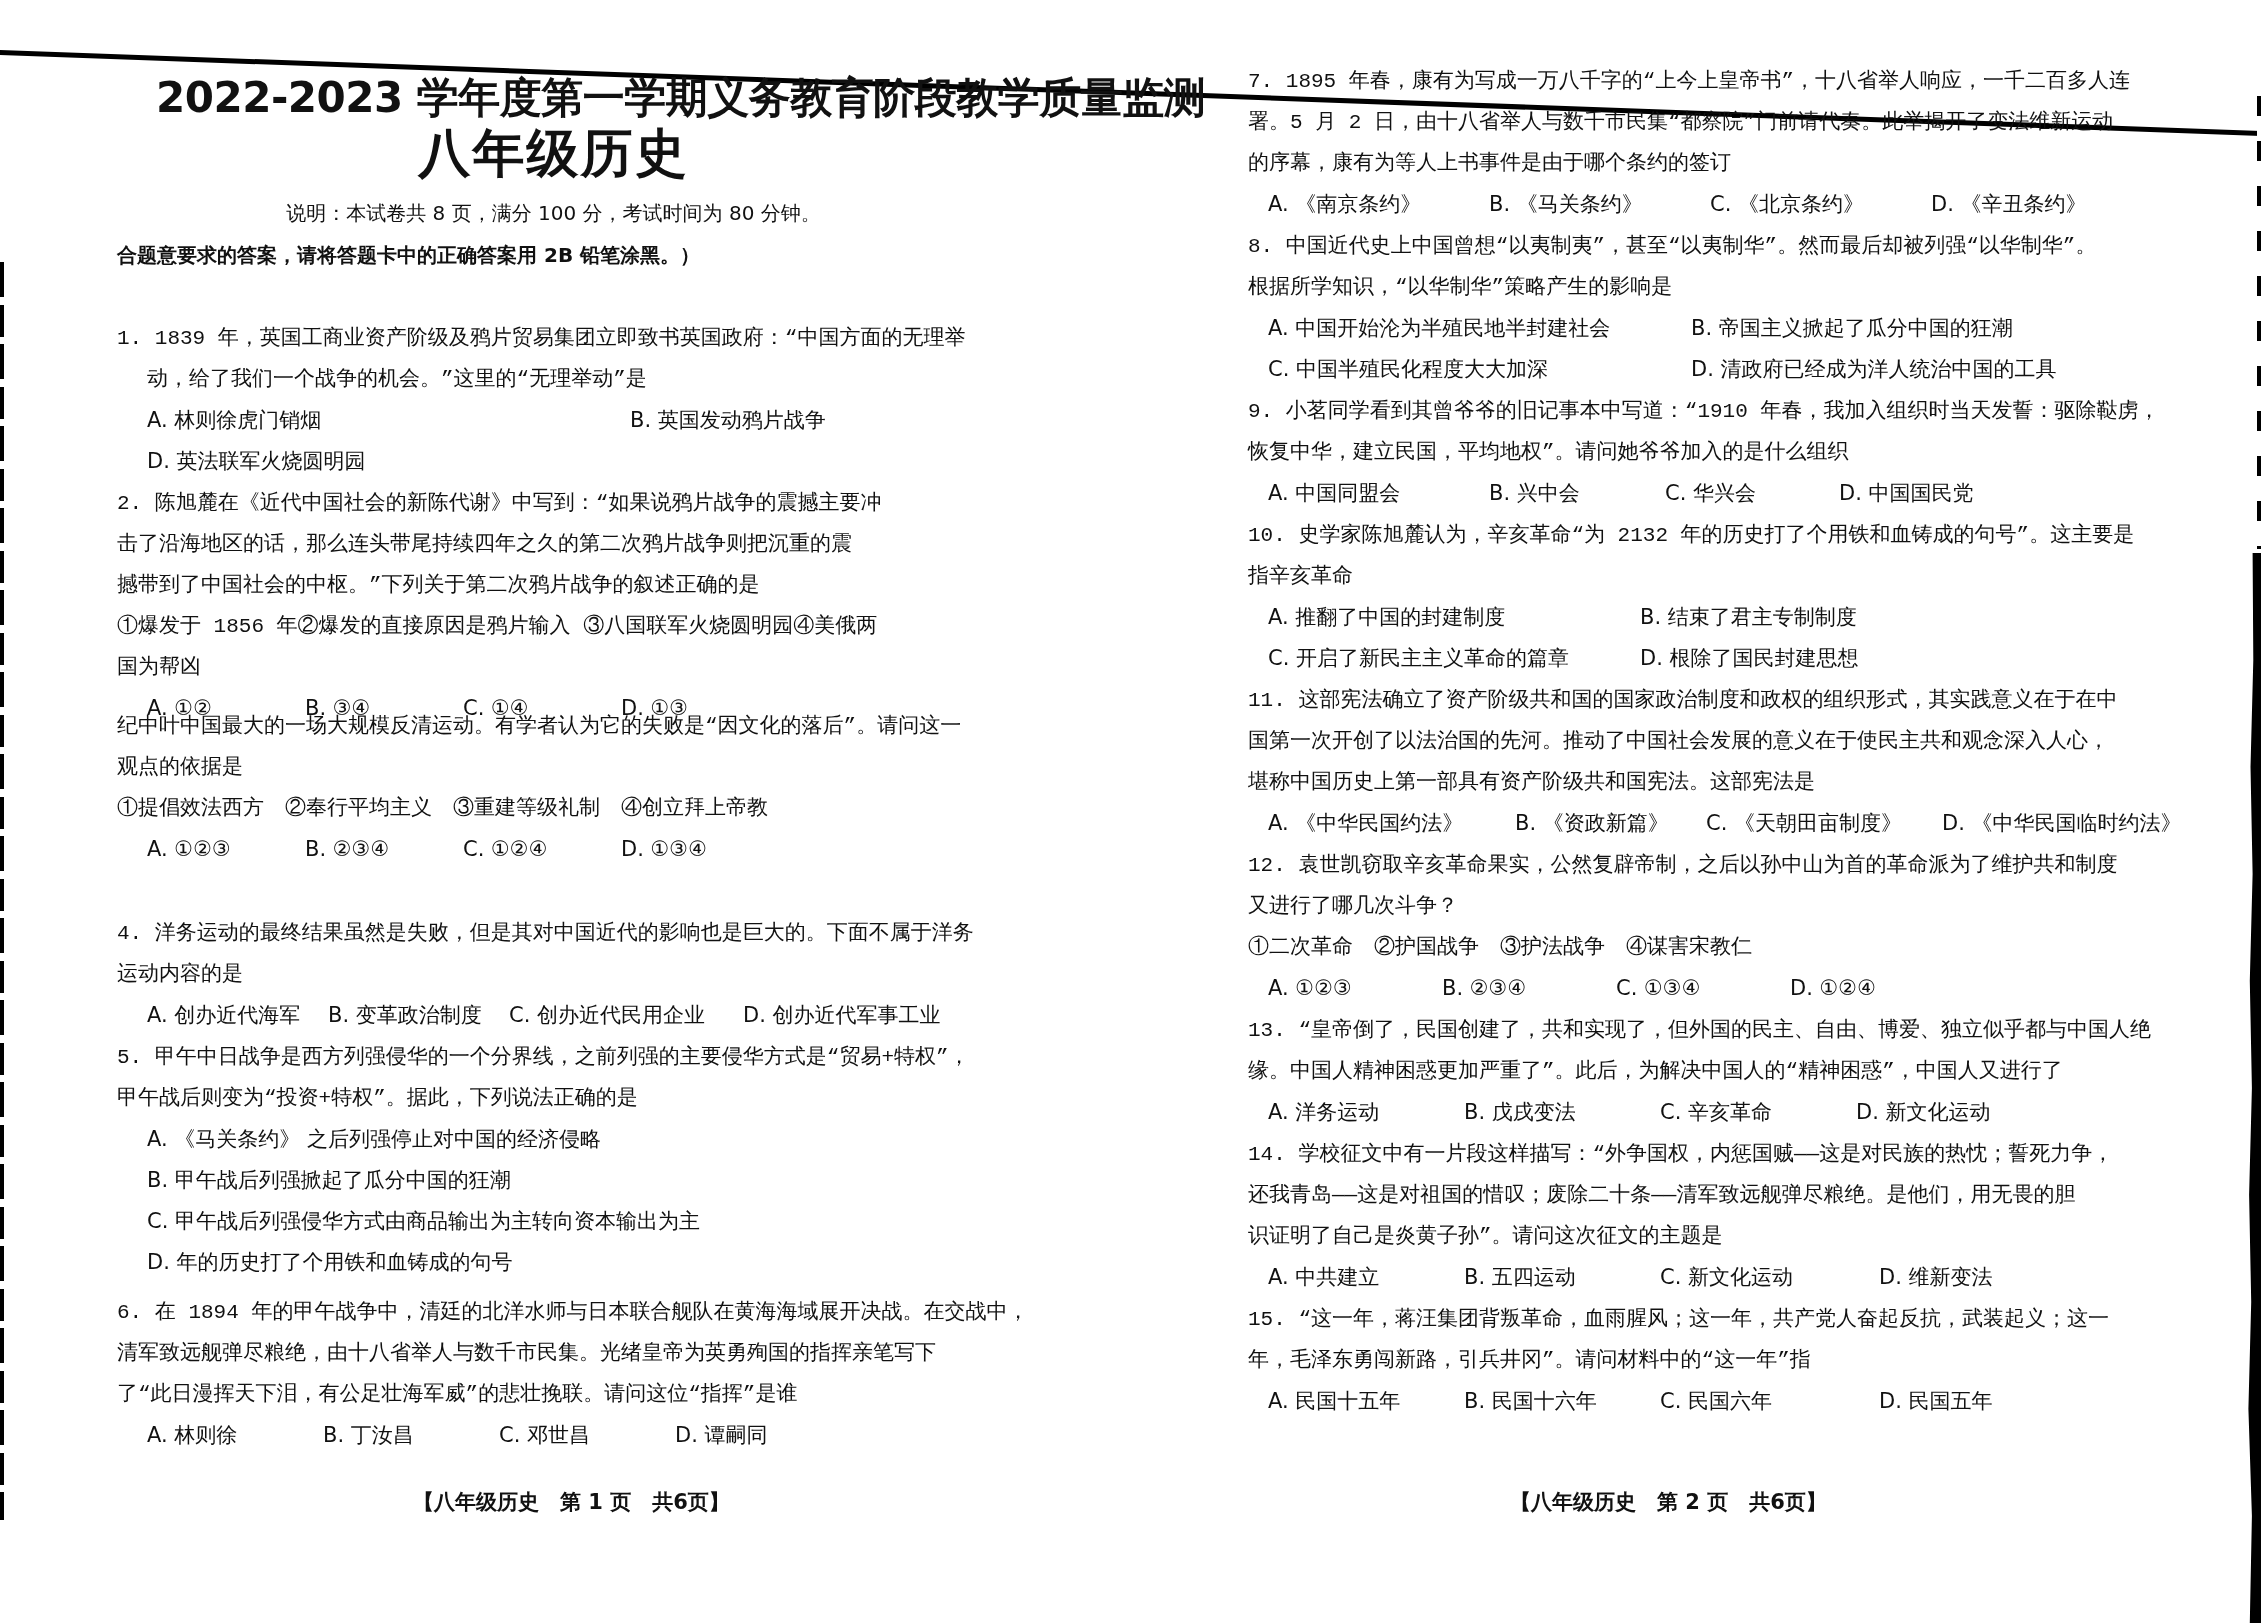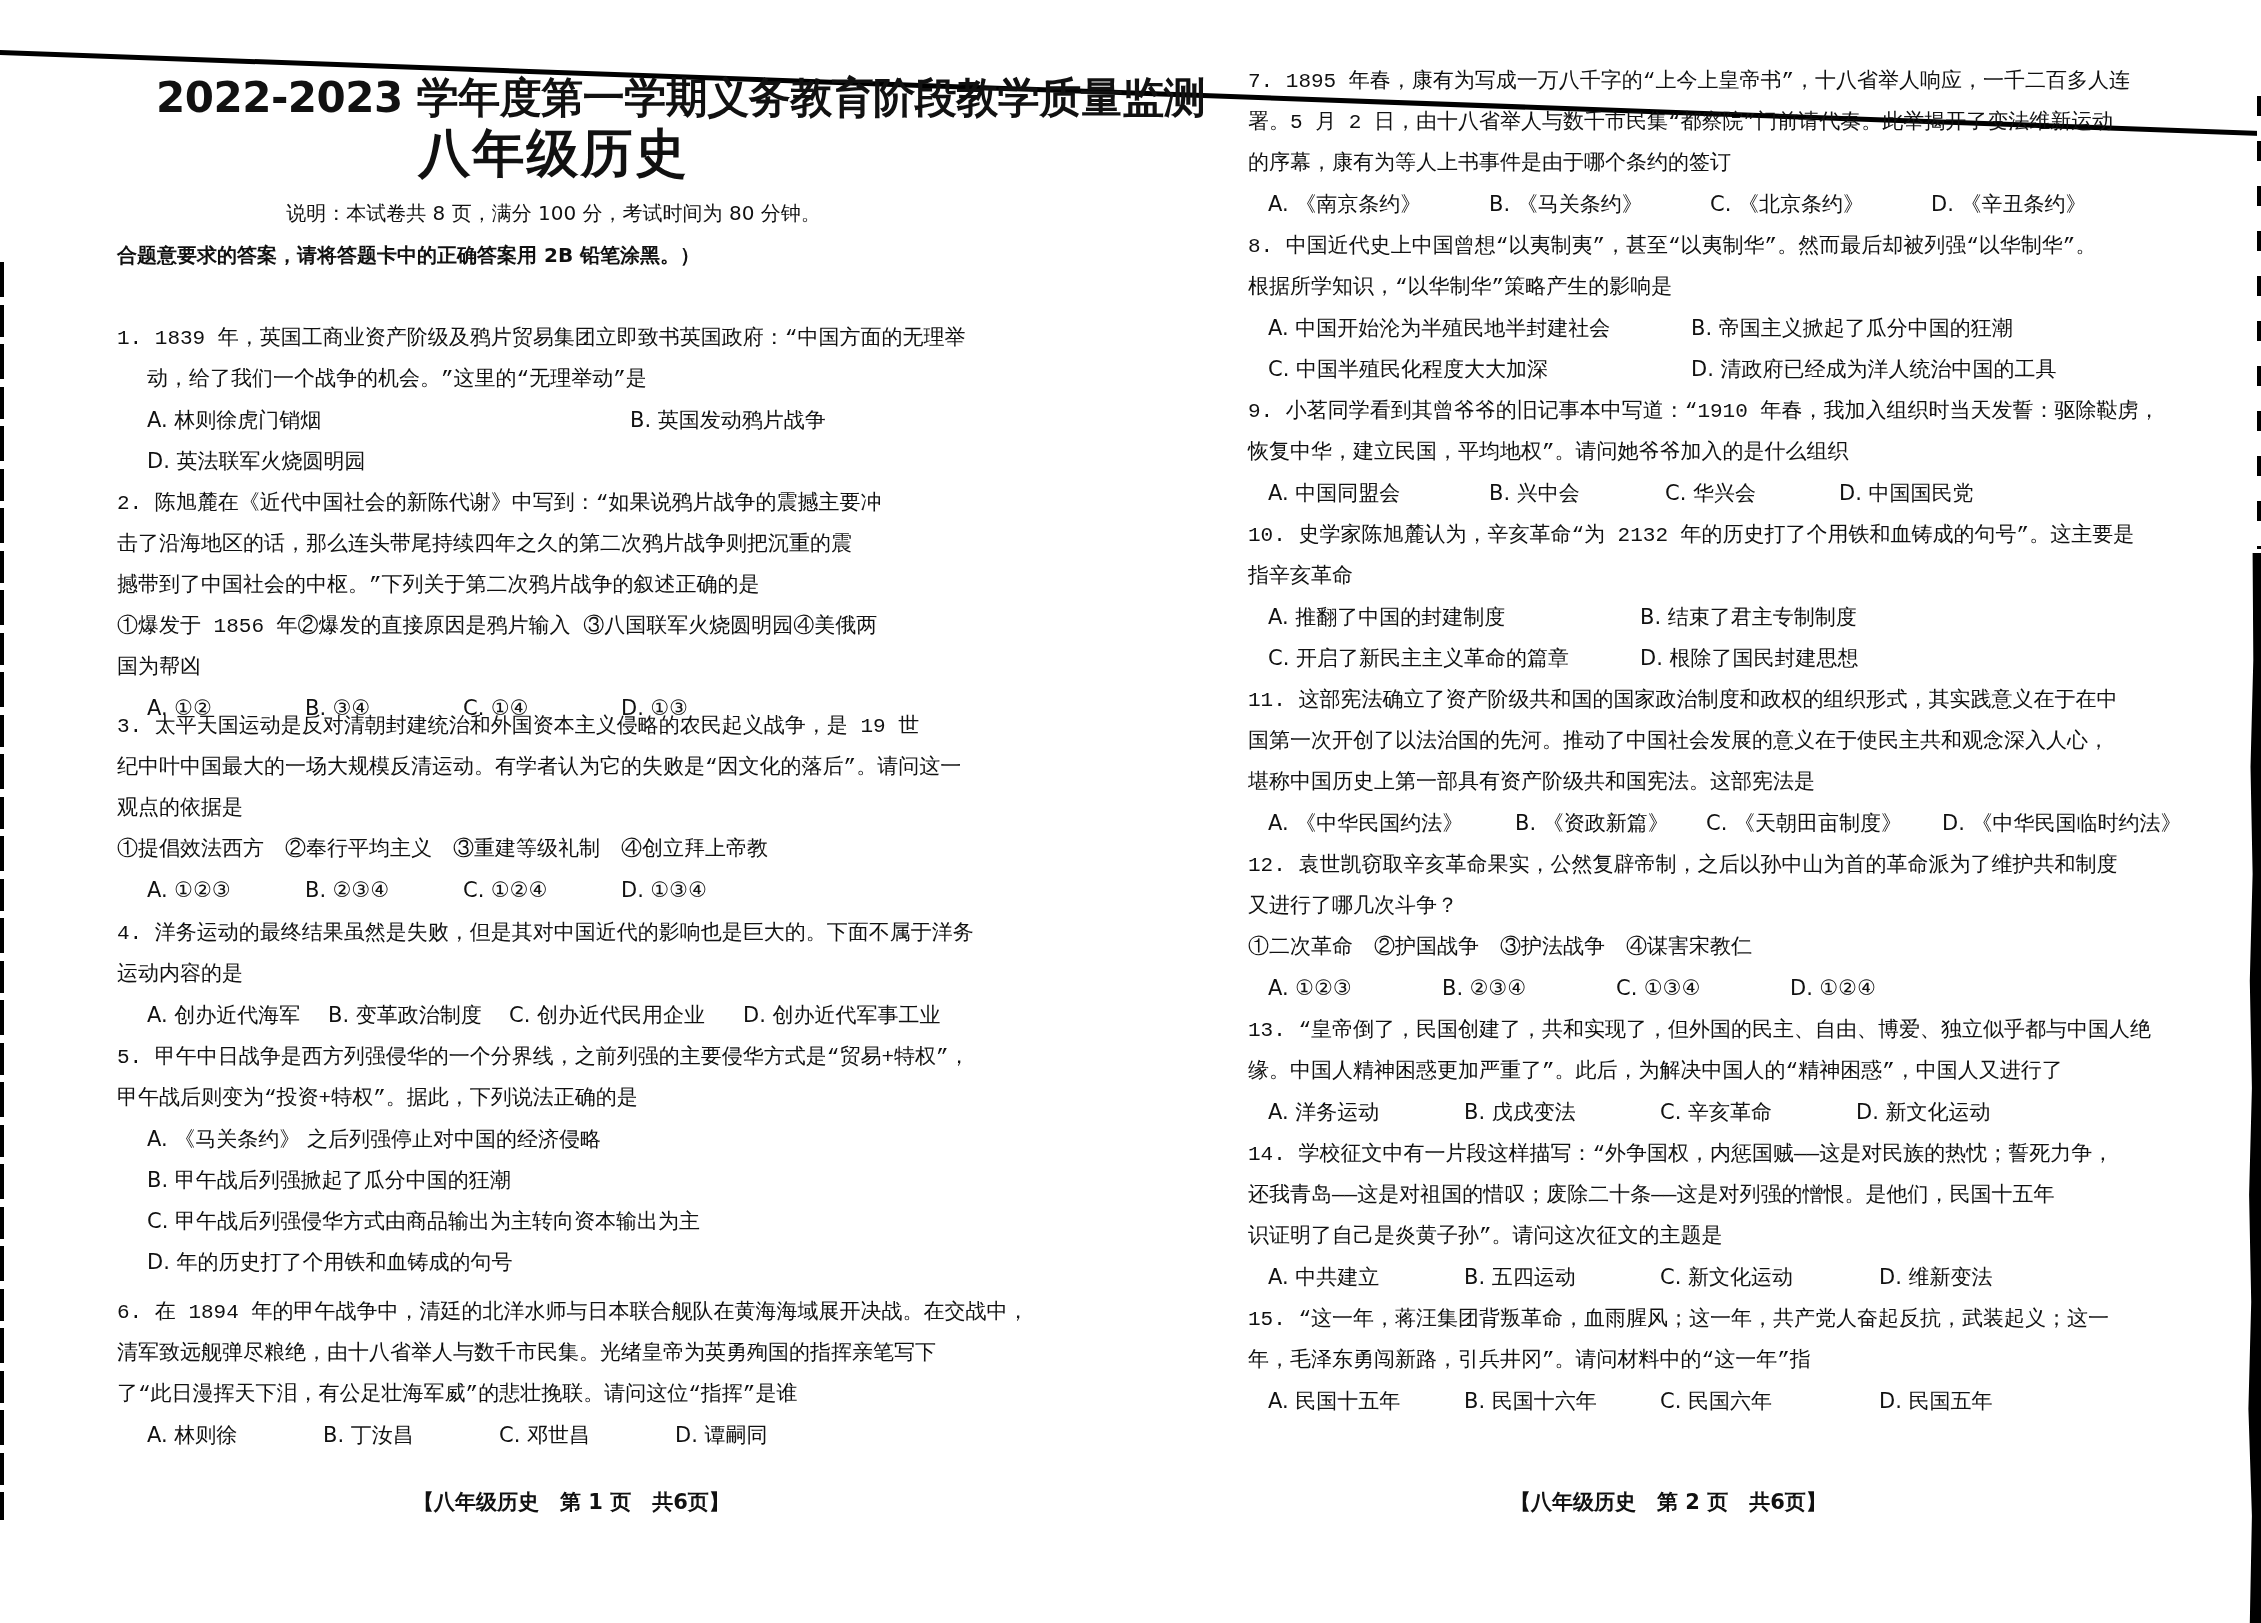--- a/index.html
+++ b/index.html
@@ -99,21 +99,20 @@
     <div class="q-line">国为帮凶</div>
     <div class="opts">
       <span class="opt" style="width:158px">A. ①②</span>
       <span class="opt" style="width:158px">B. ③④</span>
       <span class="opt" style="width:158px">C. ①④</span>
       <span class="opt">D. ①③</span>
     </div>
   </div>
 
   <div class="qblock" style="top:706px;">
-    <div class="q-line">3. 太平天国运动是反对清朝封建统治和外国资本主义侵略的农民起义战争，是 19 世</div>
     <div class="q-line">纪中叶中国最大的一场大规模反清运动。有学者认为它的失败是“因文化的落后”。请问这一</div>
     <div class="q-line">观点的依据是</div>
     <div class="q-line">①提倡效法西方　②奉行平均主义　③重建等级礼制　④创立拜上帝教</div>
     <div class="opts">
       <span class="opt" style="width:158px">A. ①②③</span>
       <span class="opt" style="width:158px">B. ②③④</span>
       <span class="opt" style="width:158px">C. ①②④</span>
       <span class="opt">D. ①③④</span>
     </div>
   </div>
@@ -243,21 +242,21 @@
     <div class="opts" style="padding-left:20px">
       <span class="opt" style="width:196px">A. 洋务运动</span>
       <span class="opt" style="width:196px">B. 戊戌变法</span>
       <span class="opt" style="width:196px">C. 辛亥革命</span>
       <span class="opt">D. 新文化运动</span>
     </div>
   </div>
 
   <div class="qblock" style="top:1134px;">
     <div class="q-line">14. 学校征文中有一片段这样描写：“外争国权，内惩国贼——这是对民族的热忱；誓死力争，</div>
-    <div class="q-line">还我青岛——这是对祖国的惜叹；废除二十条——这是对列强的憎恨。是他们，民国十五年</div>
+    <div class="q-line">还我青岛——这是对祖国的惜叹；废除二十条——清军致远舰弹尽粮绝。是他们，用无畏的胆</div>
     <div class="q-line">识证明了自己是炎黄子孙”。请问这次征文的主题是</div>
     <div class="opts" style="padding-left:20px">
       <span class="opt" style="width:196px">A. 中共建立</span>
       <span class="opt" style="width:196px">B. 五四运动</span>
       <span class="opt" style="width:219px">C. 新文化运动</span>
       <span class="opt">D. 维新变法</span>
     </div>
   </div>
 
   <div class="qblock" style="top:1299px;">

